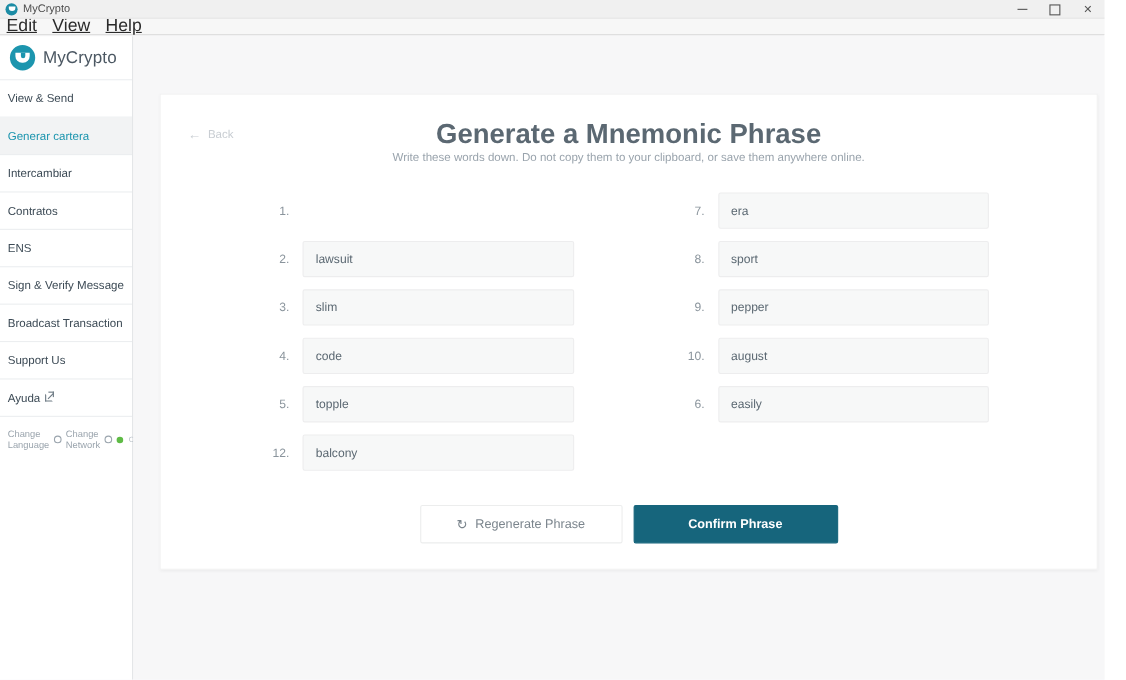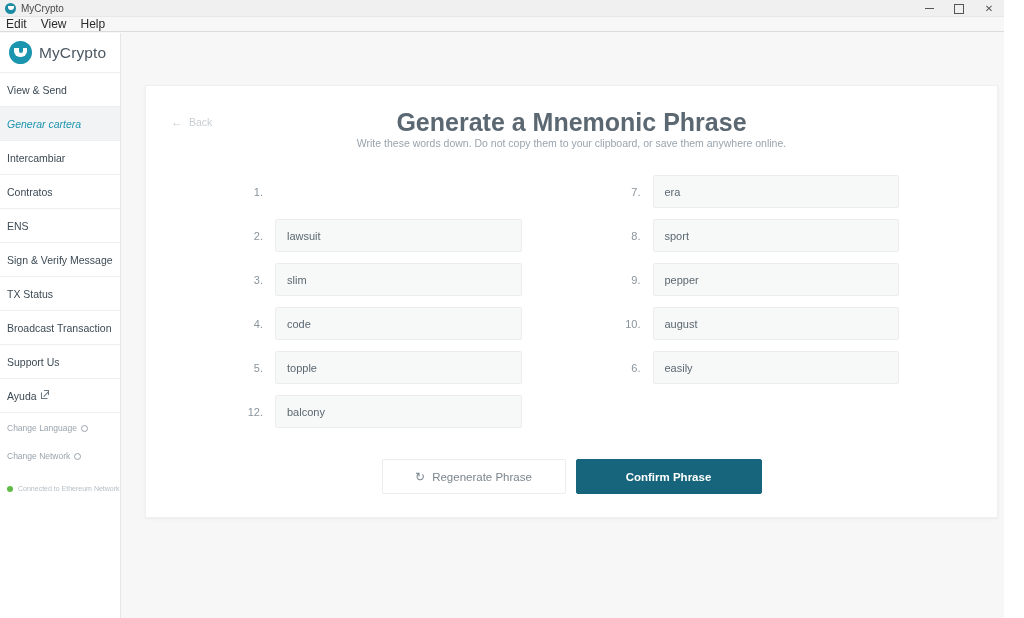--- a/index.html
+++ b/index.html
@@ -38,21 +38,21 @@
   .win-min::before { content: ""; width: 9px; height: 1px; background: #555; display: block; }
   .win-max::before { content: ""; width: 8px; height: 8px; border: 1px solid #555; display: block; }
 
   
   .menubar {
     height: 15px; background: #f7f7f7;
     display: flex; align-items: center;
     padding-left: 6px; gap: 14px;
     border-bottom: 1px solid #dcdcdc;
   }
-  .menu-item { font-size: 12px; color: #2b2b2b; cursor: default; }
+  .menu-item { font-size: 16px; color: #2b2b2b; cursor: default; text-decoration: underline; }
 
   
   .body-area { position: absolute; top: 33px; left: 0; right: 0; bottom: 0; display: flex; }
 
   
   .sidebar {
     width: 121px; background: #ffffff;
     border-right: 1px solid #e4e6e8;
     display: flex; flex-direction: column;
     flex: none;
@@ -78,39 +78,39 @@
   }
   .brand-name { font-size: 15.5px; color: #4c5863; letter-spacing: .1px; }
 
   .nav { display: flex; flex-direction: column; justify-content: flex-end; }
   .nav-item {
     height: 34px; display: flex; align-items: center;
     padding-left: 7px; font-size: 10.5px; color: #3c4a55;
     border-bottom: 1px solid #eceef0; cursor: pointer;
     white-space: nowrap;
   }
-  .nav-item.active { background: #f2f3f4; color: #1c95ae; font-style: italic; }
+  .nav-item.active { background: #f2f3f4; color: #1c95ae; }
   .ext-icon {
     display: inline-block; margin-left: 4px;
     width: 7px; height: 7px;
     border: 1px solid #6b7882; border-top-color: transparent;
     border-right-color: transparent; position: relative;
   }
   .ext-icon::after {
     content: ""; position: absolute; left: 2px; bottom: 1px;
     width: 7px; height: 1px; background: #6b7882;
     transform: rotate(-45deg); transform-origin: left bottom;
   }
   .ext-icon::before {
     content: ""; position: absolute; right: -2px; top: -3px;
     width: 4px; height: 4px; border-top: 1px solid #6b7882;
     border-right: 1px solid #6b7882;
   }
 
-  .nav-footer { padding: 10px 0 0 7px; display: flex; flex-direction: column; gap: 18px; }
+  .nav-footer { padding: 10px 0 0 7px; display: flex; flex-direction: row; gap: 4px; }
   .footer-link {
     font-size: 8.5px; color: #9aa4ad; display: flex;
     align-items: center; gap: 4px; cursor: pointer;
   }
   .gear {
     width: 7px; height: 7px; border-radius: 50%;
     border: 1.5px solid #9aa4ad; flex: none;
   }
   .status-row {
     display: flex; align-items: center; gap: 5px;
@@ -224,23 +224,20 @@
         <div class="nav-item">
           <span>Contratos</span>
         </div>
         <div class="nav-item">
           <span>ENS</span>
         </div>
         <div class="nav-item">
           <span>Sign &amp; Verify Message</span>
         </div>
         <div class="nav-item">
-          <span>TX Status</span>
-        </div>
-        <div class="nav-item">
           <span>Broadcast Transaction</span>
         </div>
         <div class="nav-item">
           <span>Support Us</span>
         </div>
         <div class="nav-item">
           <span>Ayuda</span>
           <span class="ext-icon"></span>
         </div>
       </div>

